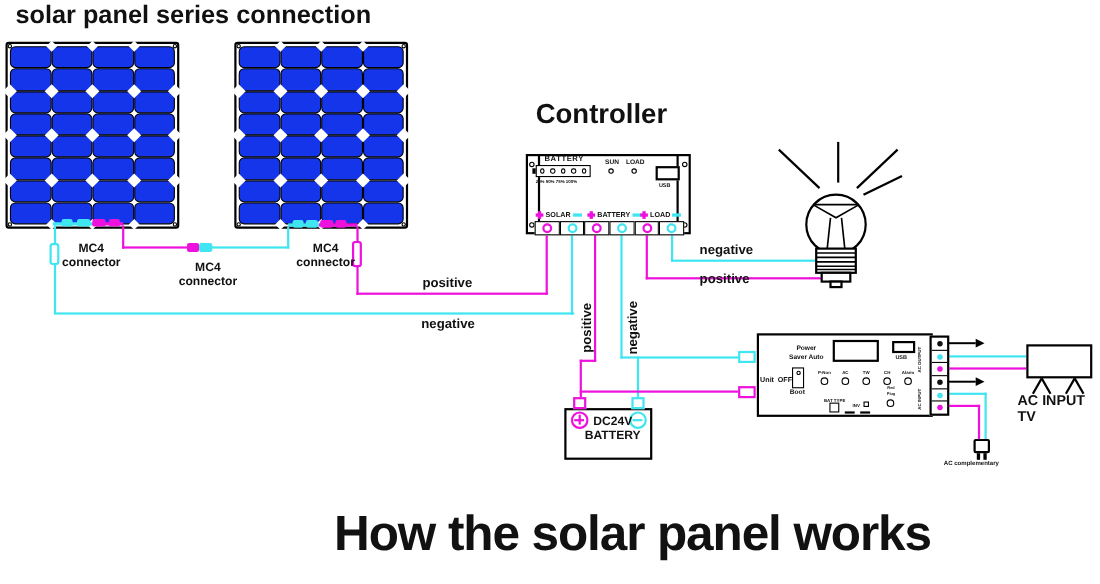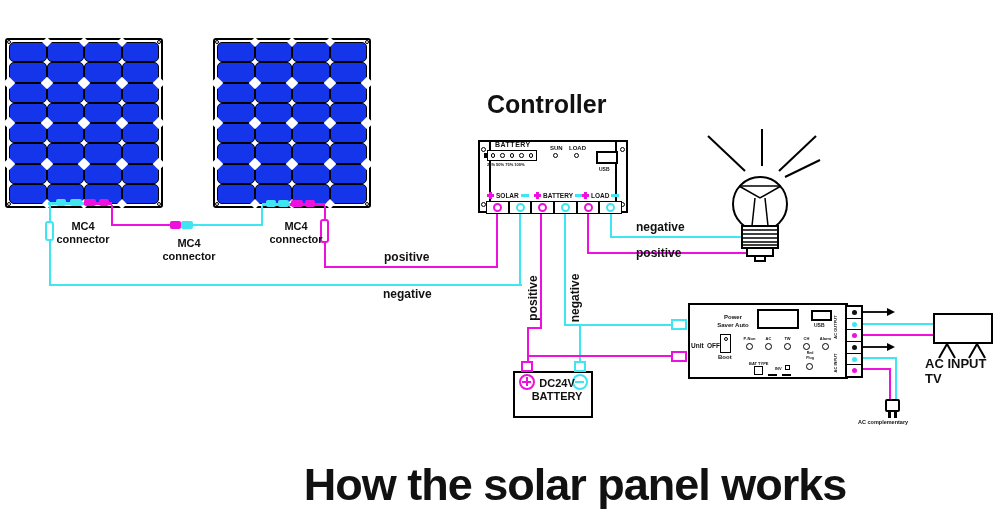--- a/index.html
+++ b/index.html
@@ -81,20 +81,21 @@
   .tv-box{position:absolute;left:933px;top:313px;width:60px;height:31px;border:2.5px solid #000;box-sizing:border-box;background:#fff;}
   .plug{position:absolute;left:885px;top:399px;width:15px;height:13px;border:2px solid #000;border-radius:2px;box-sizing:border-box;background:#fff;}
   .prong{position:absolute;width:3px;height:6px;background:#000;}
   svg{position:absolute;overflow:visible;}
 </style>
 </head>
 <body>
 
 <div id="canvas">
 
+  <div class="t title-top">solar panel series connection</div>
   <div class="t title-bottom">How the solar panel works</div>
   <div class="t ctrl-title">Controller</div>
 
   <div class="panel" style="left:5px;top:38px;">
     <div class="pgrid">
         <div class="pcell"></div>
         <div class="pcell"></div>
         <div class="pcell"></div>
         <div class="pcell"></div>
         <div class="pcell"></div>

